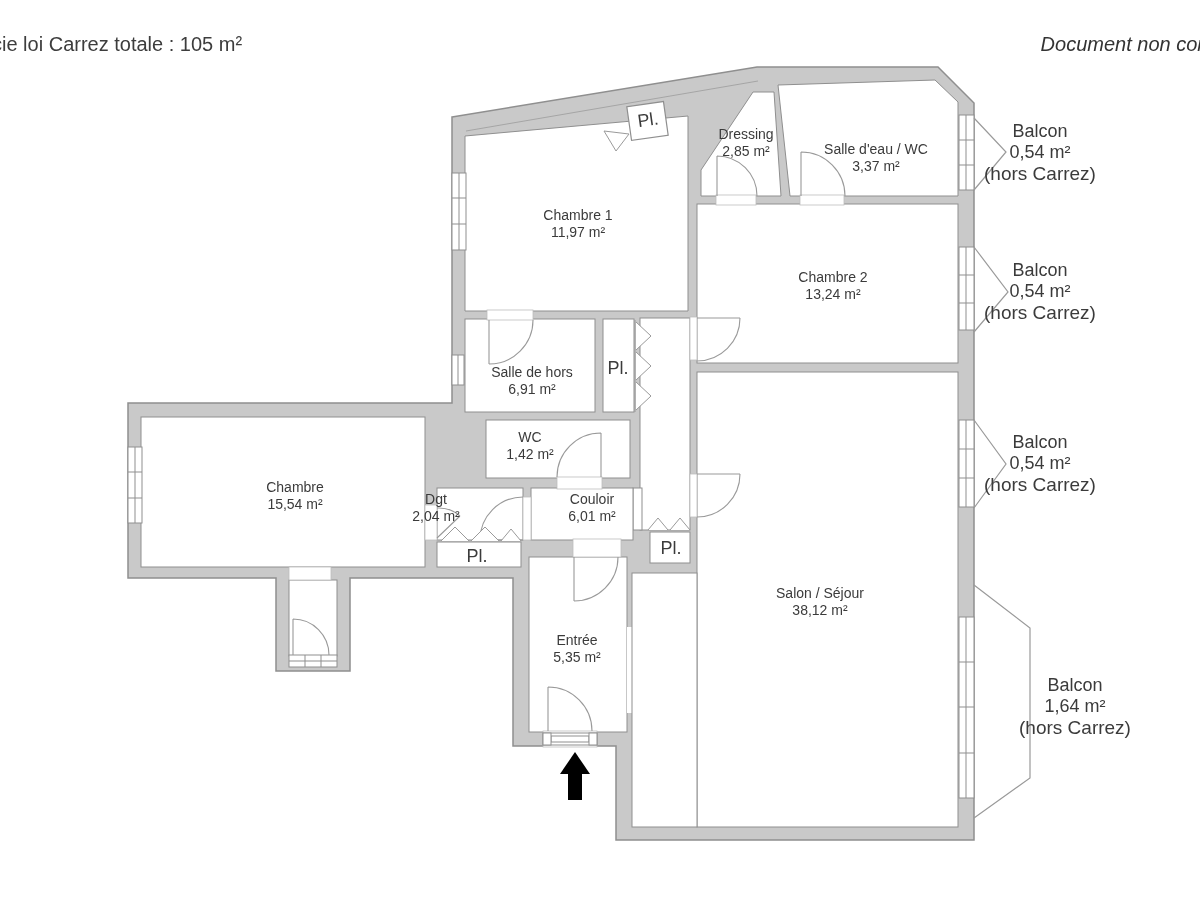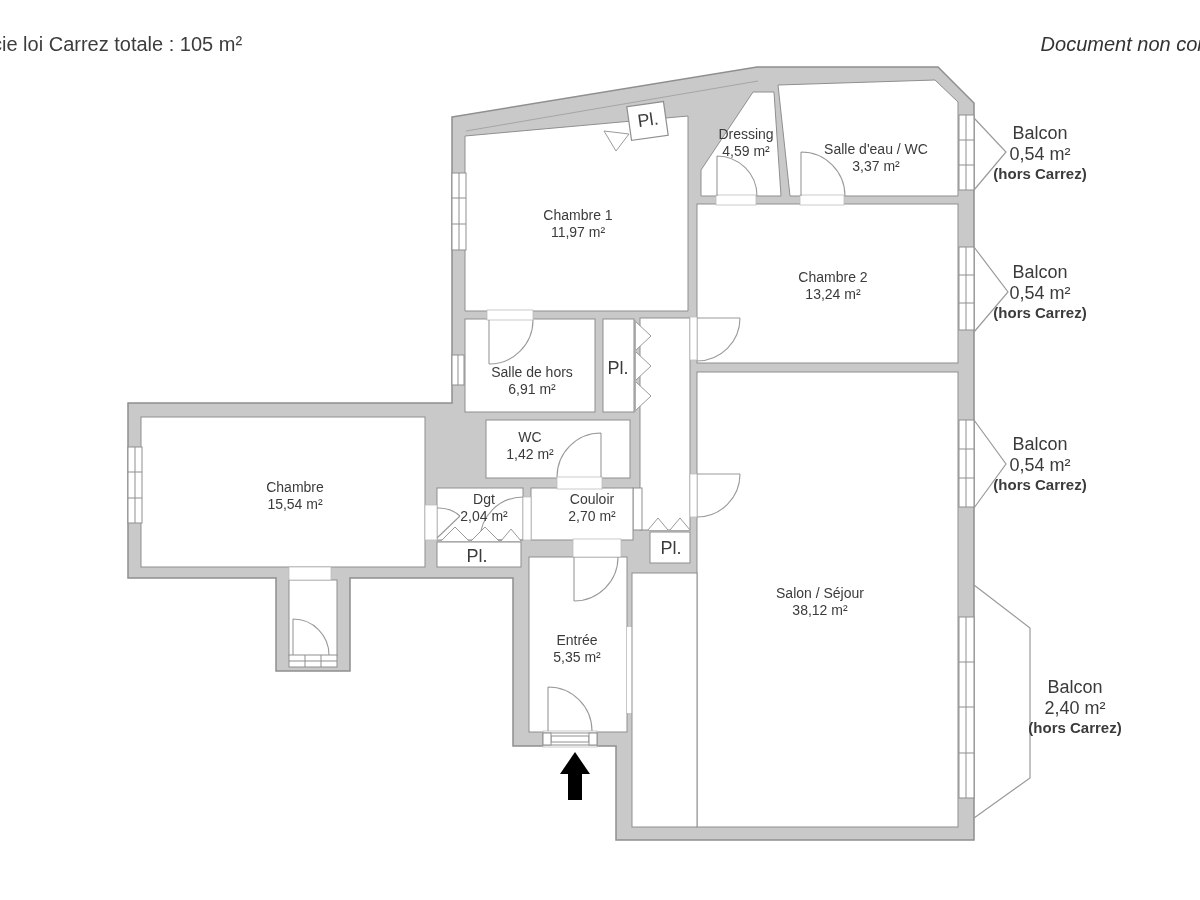--- a/index.html
+++ b/index.html
@@ -3,21 +3,21 @@
 <meta charset="utf-8">
 <style>
   html,body{margin:0;padding:0;background:#fff;}
   #stage{position:relative;width:1200px;height:900px;overflow:hidden;background:#fff;
          font-family:"Liberation Sans",sans-serif;}
   svg{position:absolute;left:0;top:0;}
   .lbl{position:absolute;transform:translate(-50%,-50%);text-align:center;color:#3b3b3b;
        font-size:14px;line-height:1.24;white-space:nowrap;}
   .pl{font-size:18px;}
   .bal{font-size:18px;line-height:1.18;}
-  .bal .note{font-size:15px;font-weight:bold;}
+  .bal .note{font-size:19px;}
   .hdr-left{position:absolute;left:-8px;top:33px;font-size:20px;color:#3d3d3d;}
   .hdr-right{position:absolute;right:-4px;top:33px;font-size:20px;font-style:italic;color:#333;}
   .tilt{transform:translate(-50%,-50%) rotate(-8deg);}
 </style>
 </head>
 <body>
 
 <div id="stage">
 
 <svg width="1200" height="900" viewBox="0 0 1200 900">
@@ -145,21 +145,21 @@
 
 <div class="hdr-left">cie loi Carrez totale :  105 m²</div>
 <div class="hdr-right">Document non cor</div>
 
 <div class="lbl" style="left:578px;top:224px">
   <div>Chambre 1</div>
   <div>11,97 m²</div>
 </div>
 <div class="lbl" style="left:746px;top:143px">
   <div>Dressing</div>
-  <div>4,59 m²</div>
+  <div>2,85 m²</div>
 </div>
 <div class="lbl" style="left:876px;top:158px">
   <div>Salle d'eau / WC</div>
   <div>3,37 m²</div>
 </div>
 <div class="lbl" style="left:833px;top:286px">
   <div>Chambre 2</div>
   <div>13,24 m²</div>
 </div>
 <div class="lbl" style="left:532px;top:381px">
@@ -167,27 +167,27 @@
   <div>6,91 m²</div>
 </div>
 <div class="lbl" style="left:530px;top:446px">
   <div>WC</div>
   <div>1,42 m²</div>
 </div>
 <div class="lbl" style="left:295px;top:496px">
   <div>Chambre</div>
   <div>15,54 m²</div>
 </div>
-<div class="lbl" style="left:484px;top:508px">
+<div class="lbl" style="left:436px;top:508px">
   <div>Dgt</div>
   <div>2,04 m²</div>
 </div>
 <div class="lbl" style="left:592px;top:508px">
   <div>Couloir</div>
-  <div>2,70 m²</div>
+  <div>6,01 m²</div>
 </div>
 <div class="lbl" style="left:820px;top:602px">
   <div>Salon / Séjour</div>
   <div>38,12 m²</div>
 </div>
 <div class="lbl" style="left:577px;top:649px">
   <div>Entrée</div>
   <div>5,35 m²</div>
 </div>
 
@@ -206,17 +206,17 @@
   <div>0,54 m²</div>
   <div class="note">(hors Carrez)</div>
 </div>
 <div class="lbl bal" style="left:1040px;top:464px">
   <div>Balcon</div>
   <div>0,54 m²</div>
   <div class="note">(hors Carrez)</div>
 </div>
 <div class="lbl bal" style="left:1075px;top:707px">
   <div>Balcon</div>
-  <div>2,40 m²</div>
+  <div>1,64 m²</div>
   <div class="note">(hors Carrez)</div>
 </div>
 
 </div>
 
 </body></html>

